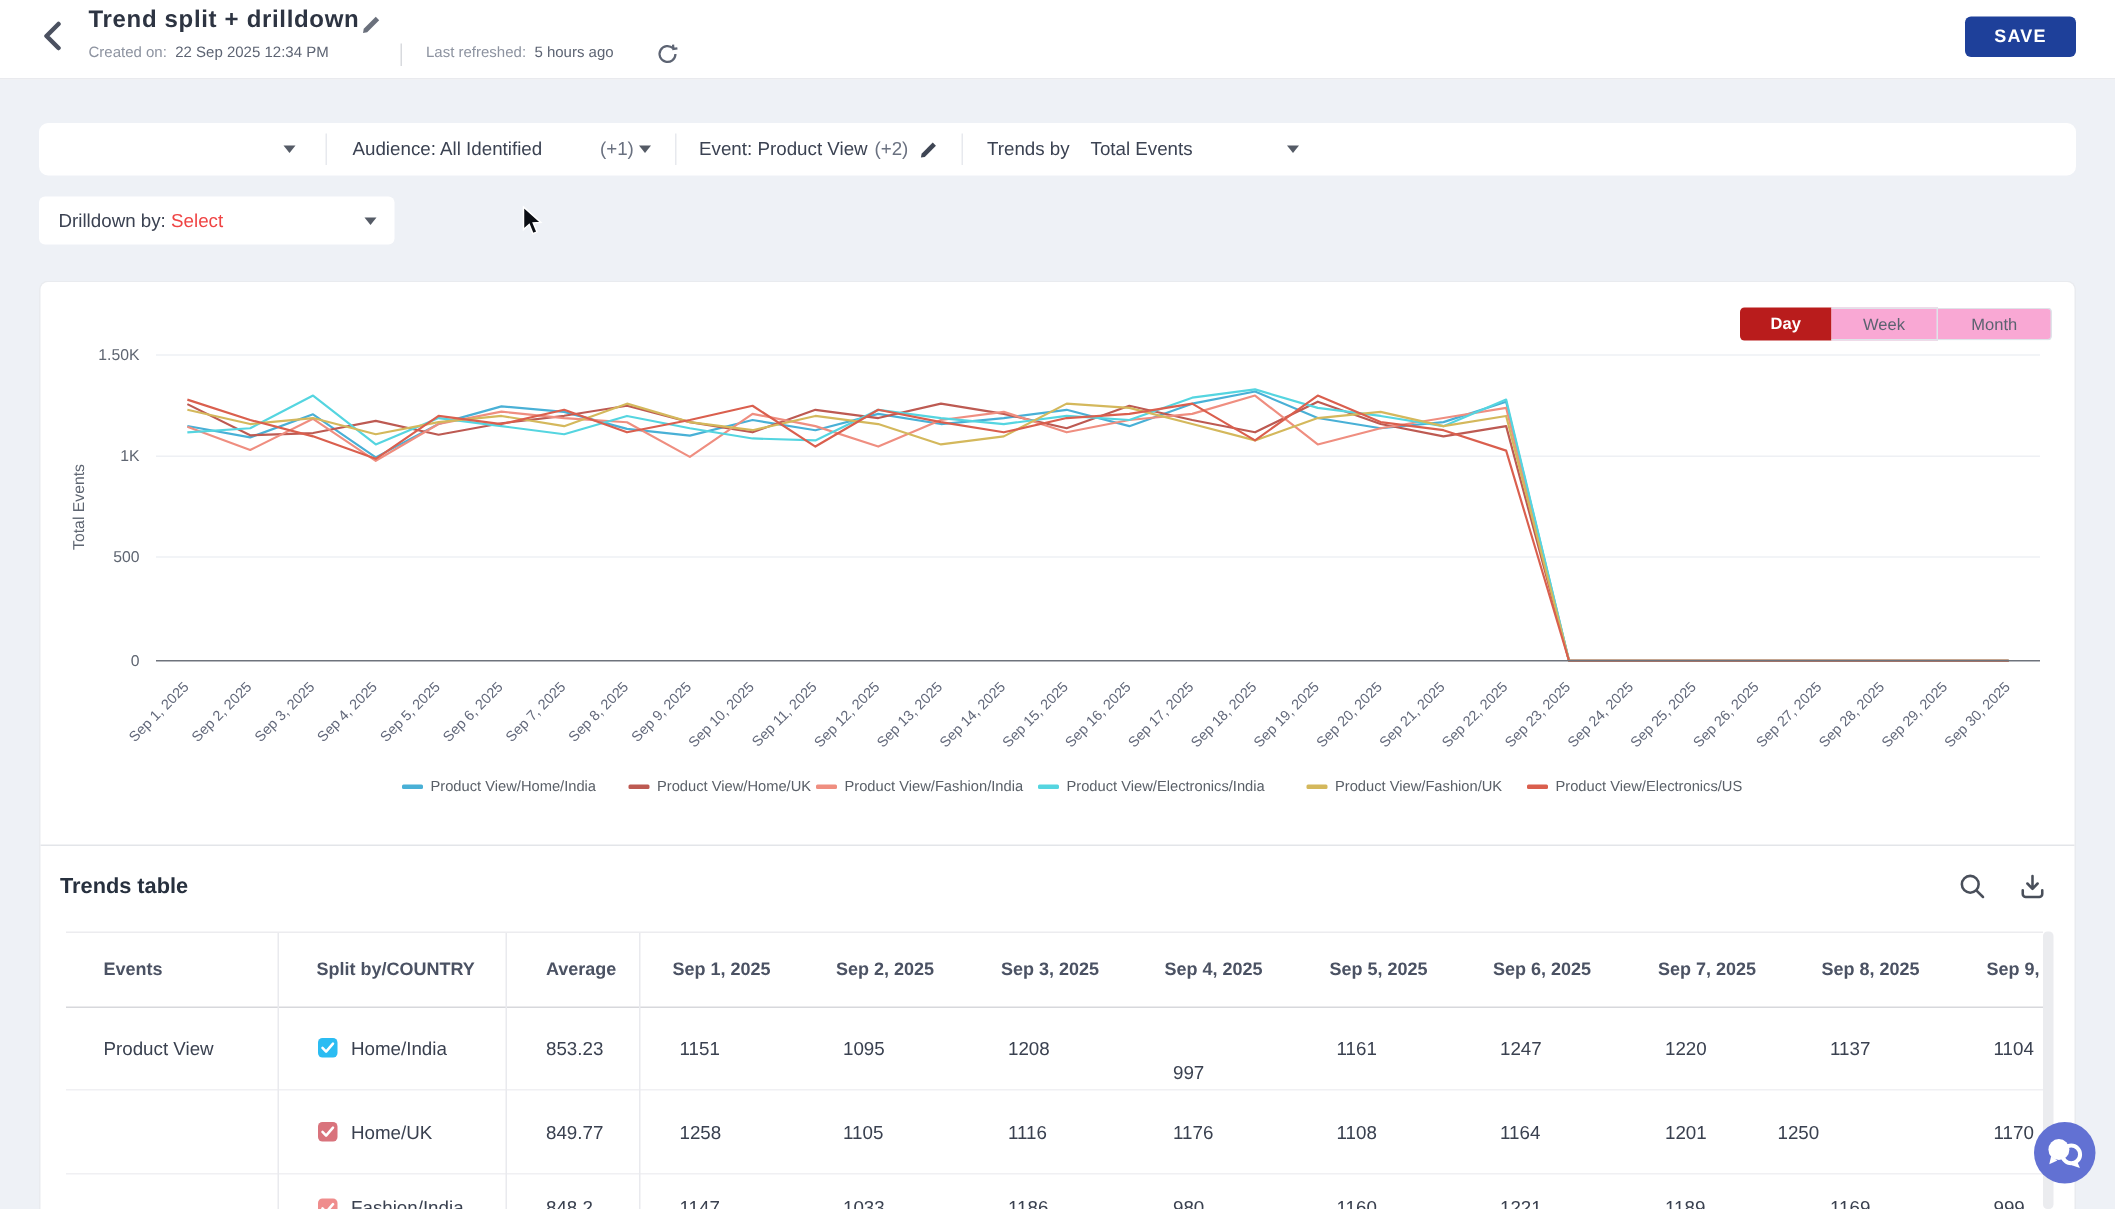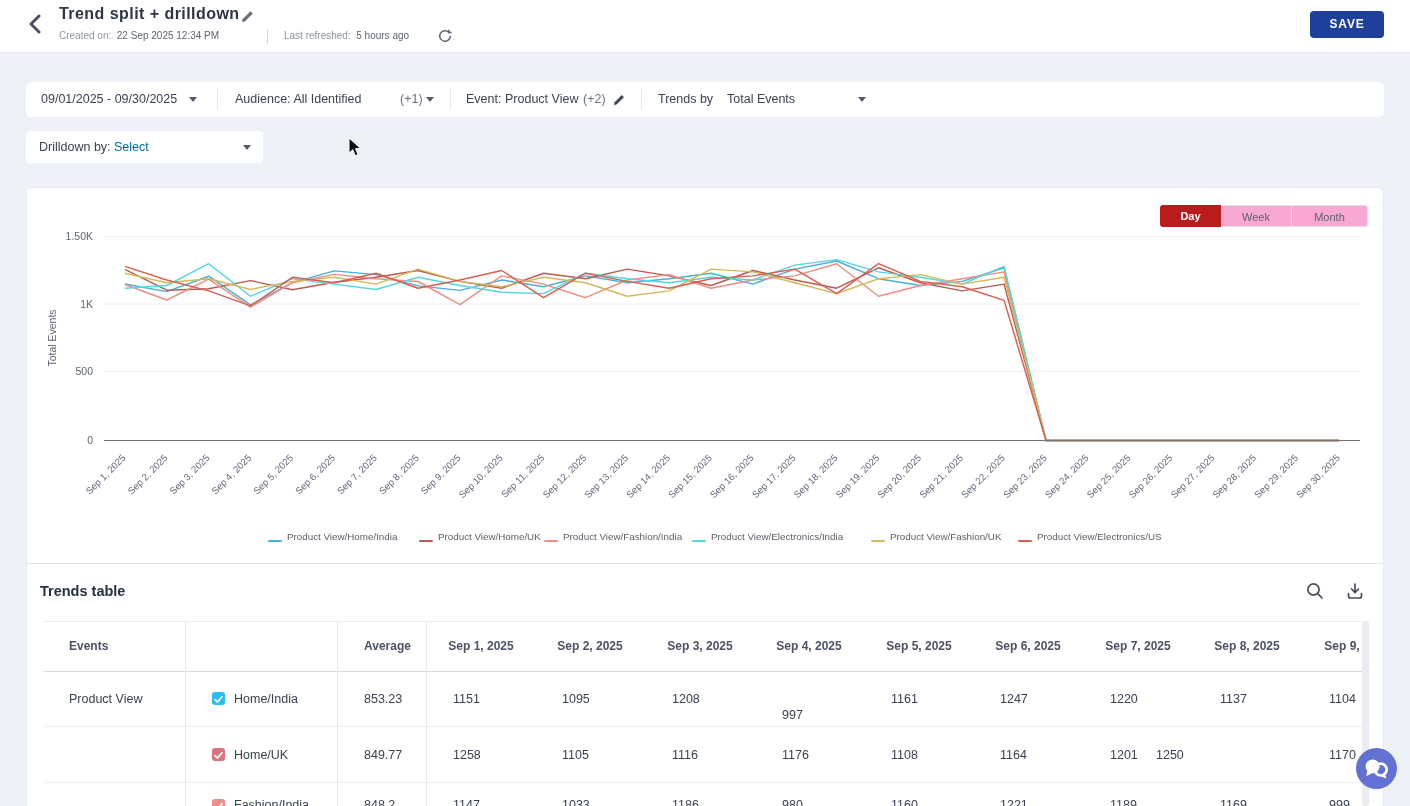--- a/index.html
+++ b/index.html
@@ -16,21 +16,21 @@
 .vdiv{position:absolute;top:7px;height:21px;width:1px;background:#e7e9ee}
 .gray{color:#6a7180}
 .ddown{position:absolute;left:26px;top:131px;width:237px;height:32px;background:#fff;border-radius:4px;font-size:12.5px;line-height:32px;color:#3b4252}
 .caret{display:inline-block;width:0;height:0;border-left:4.5px solid transparent;border-right:4.5px solid transparent;border-top:5px solid #555b66;vertical-align:middle}
 
 .card{position:absolute;left:26px;top:187px;width:1358px;height:619px;background:#fff;border:1px solid #e9ebef;border-bottom:none;border-radius:6px 6px 0 0}
 .toggle{position:absolute;left:1160px;top:205px;height:22px;display:flex;font-size:11px}
 .tg{height:22px;line-height:22px;text-align:center;background:#f9a8d4;border:1px solid #dfe3e9;color:#5b6270;border-left:none}
 .tg.on{background:#b91c1c;color:#fff;border:none;border-radius:3px 0 0 3px;font-weight:700}
 .legend{position:absolute;left:26px;top:519px;width:1358px;height:14px;font-size:9.8px;color:#5a6068}
-.lgi{position:absolute;top:12px;display:flex;align-items:flex-end;gap:5px;white-space:nowrap}
+.lgi{position:absolute;top:0;display:flex;align-items:center;gap:5px;white-space:nowrap}
 .lgd{display:inline-block;width:14px;height:2.5px;border-radius:1px}
 .div2{position:absolute;left:27px;top:563px;width:1356px;height:1px;background:#e3e5e9}
 .ttitle{position:absolute;left:40px;top:583px;font-size:14.5px;font-weight:700;color:#27303e}
 
 .tbl{position:absolute;left:44px;top:621px;width:1318px;height:185px;overflow:hidden;border-top:1px solid #ececef}
 .th{position:absolute;top:0;height:49px;line-height:49px;font-size:12px;font-weight:700;color:#4b5263;white-space:nowrap}
 .thb{position:absolute;left:0;top:49px;width:1400px;height:1px;background:#d7d8dc}
 .tr{position:absolute;left:0;width:1400px;border-bottom:1px solid #f0f0f3}
 .td{position:absolute;transform:translateY(-50%);font-size:12.5px;color:#3a4150;white-space:nowrap}
 .cb{position:absolute;width:13px;height:13px;border-radius:3px}
@@ -50,39 +50,38 @@
 <div class="sub" style="left:59px">Created on:&nbsp; <b>22 Sep 2025 12:34 PM</b></div>
 <div class="abs" style="left:267px;top:29px;width:1px;height:15px;background:#d8dade"></div>
 <div class="sub" style="left:284px">Last refreshed:&nbsp; <b>5 hours ago</b></div>
 <svg class="abs" style="left:438px;top:29px" width="14" height="14" viewBox="0 0 14 14">
     <path d="M12.3 7a5.3 5.3 0 1 1-1.6-3.8" fill="none" stroke="#5d6473" stroke-width="1.5"></path>
     <path d="M10.7 0.8 L10.9 3.6 L13.6 3.2" fill="none" stroke="#5d6473" stroke-width="1.5"></path>
   </svg>
 <div class="savebtn">SAVE</div>
 
 <div class="fbar">
-  <span class="seg" style="left:15px">09/01/2025 - 09/30/2025</span>
     <span class="caret abs" style="left:163px;top:15px"></span>
   <span class="vdiv" style="left:191px"></span>
   <span class="seg" style="left:209px">Audience: All Identified</span>
   <span class="seg gray" style="left:374px">(+1)</span>
     <span class="caret abs" style="left:400px;top:15px"></span>
   <span class="vdiv" style="left:424px"></span>
   <span class="seg" style="left:440px">Event:</span>
   <span class="seg" style="left:479px">Product View</span>
   <span class="seg gray" style="left:557px">(+2)</span>
   <svg class="abs" style="left:587px;top:11px" width="13" height="13" viewBox="0 0 14 14">
       <path d="M1.5 10.2 L9.5 2.2 L11.8 4.5 L3.8 12.5 L1 13 Z" fill="#3f4654"></path>
     </svg>
   <span class="vdiv" style="left:615px"></span>
   <span class="seg" style="left:632px">Trends by</span>
   <span class="seg" style="left:701px">Total Events</span>
   <span class="caret abs" style="left:832px;top:15px"></span>
 </div>
-<div class="ddown"><span style="margin-left:13px">Drilldown by: <span style="color:#0369a1">Select</span></span><span class="caret abs" style="left:217px;top:14px"></span></div>
+<div class="ddown"><span style="margin-left:13px">Drilldown by: <span style="color:#ef4444">Select</span></span><span class="caret abs" style="left:217px;top:14px"></span></div>
 
 <svg class="abs" style="left:348px;top:137px" width="15" height="21" viewBox="0 0 15 21">
     <path d="M1 1 L1 16 L4.8 12.7 L7.3 18.8 L10 17.6 L7.5 11.6 L12.5 11.3 Z" fill="#0b0e14" stroke="#fff" stroke-width="1"></path>
   </svg>
 
 <div class="card"></div>
 <div class="toggle">
     <div class="tg on" style="width:61px">Day</div>
     <div class="tg" style="width:71px">Week</div>
     <div class="tg" style="width:76px;border-radius:0 3px 3px 0">Month</div>
@@ -152,20 +151,21 @@
     <circle cx="7.5" cy="7.5" r="5.6" fill="none" stroke="#494f5a" stroke-width="1.7"></circle>
     <line x1="11.7" y1="11.7" x2="16" y2="16" stroke="#494f5a" stroke-width="1.7" stroke-linecap="round"></line>
   </svg>
 <svg class="abs" style="left:1346px;top:582px" width="18" height="18" viewBox="0 0 18 18">
     <path d="M9 2 v8 M5.6 7 L9 10.6 L12.4 7" fill="none" stroke="#494f5a" stroke-width="1.7" stroke-linecap="round" stroke-linejoin="round"></path>
     <path d="M2.5 11.5 v2.5 a2 2 0 0 0 2 2 h9 a2 2 0 0 0 2-2 v-2.5" fill="none" stroke="#494f5a" stroke-width="1.7" stroke-linecap="round"></path>
   </svg>
 
 <div class="tbl">
   <div class="th" style="left:25px">Events</div>
+  <div class="th" style="left:167px">Split by/COUNTRY</div>
   <div class="th" style="left:320px">Average</div>
   <div class="th" style="left:382px;width:110px;text-align:center">Sep 1, 2025</div>
 <div class="th" style="left:491px;width:110px;text-align:center">Sep 2, 2025</div>
 <div class="th" style="left:601px;width:110px;text-align:center">Sep 3, 2025</div>
 <div class="th" style="left:710px;width:110px;text-align:center">Sep 4, 2025</div>
 <div class="th" style="left:820px;width:110px;text-align:center">Sep 5, 2025</div>
 <div class="th" style="left:929px;width:110px;text-align:center">Sep 6, 2025</div>
 <div class="th" style="left:1039px;width:110px;text-align:center">Sep 7, 2025</div>
 <div class="th" style="left:1148px;width:110px;text-align:center">Sep 8, 2025</div>
 <div class="th" style="left:1258px;width:110px;text-align:center">Sep 9, 2025</div>
@@ -194,21 +194,21 @@
         </svg></span>
       <div class="td" style="left:190px;top:28px">Home/UK</div>
       <div class="td" style="left:320px;top:28px">849.77</div>
       <div class="td" style="left:409px;top:28px">1258</div>
       <div class="td" style="left:518px;top:28px">1105</div>
       <div class="td" style="left:628px;top:28px">1116</div>
       <div class="td" style="left:738px;top:28px">1176</div>
       <div class="td" style="left:847px;top:28px">1108</div>
       <div class="td" style="left:956px;top:28px">1164</div>
       <div class="td" style="left:1066px;top:28px">1201</div>
-      <div class="td" style="left:1112px;top:28px">1250</div>
+      <div class="td" style="left:1141px;top:28px">1250</div>
       <div class="td" style="left:1285px;top:28px">1170</div>
     </div>
 <div class="tr" style="top:160.7px;height:55.7px">
       <span class="cb" style="background:#ef8d8d;left:168px;top:16px"><svg width="13" height="13" viewBox="0 0 13 13">
           <path d="M3 6.6l2.4 2.5L10 3.8" stroke="#fff" stroke-width="1.7" fill="none" stroke-linecap="round" stroke-linejoin="round"></path>
         </svg></span>
       <div class="td" style="left:190px;top:22px">Fashion/India</div>
       <div class="td" style="left:320px;top:22px">848.2</div>
       <div class="td" style="left:409px;top:22px">1147</div>
       <div class="td" style="left:518px;top:22px">1033</div>

